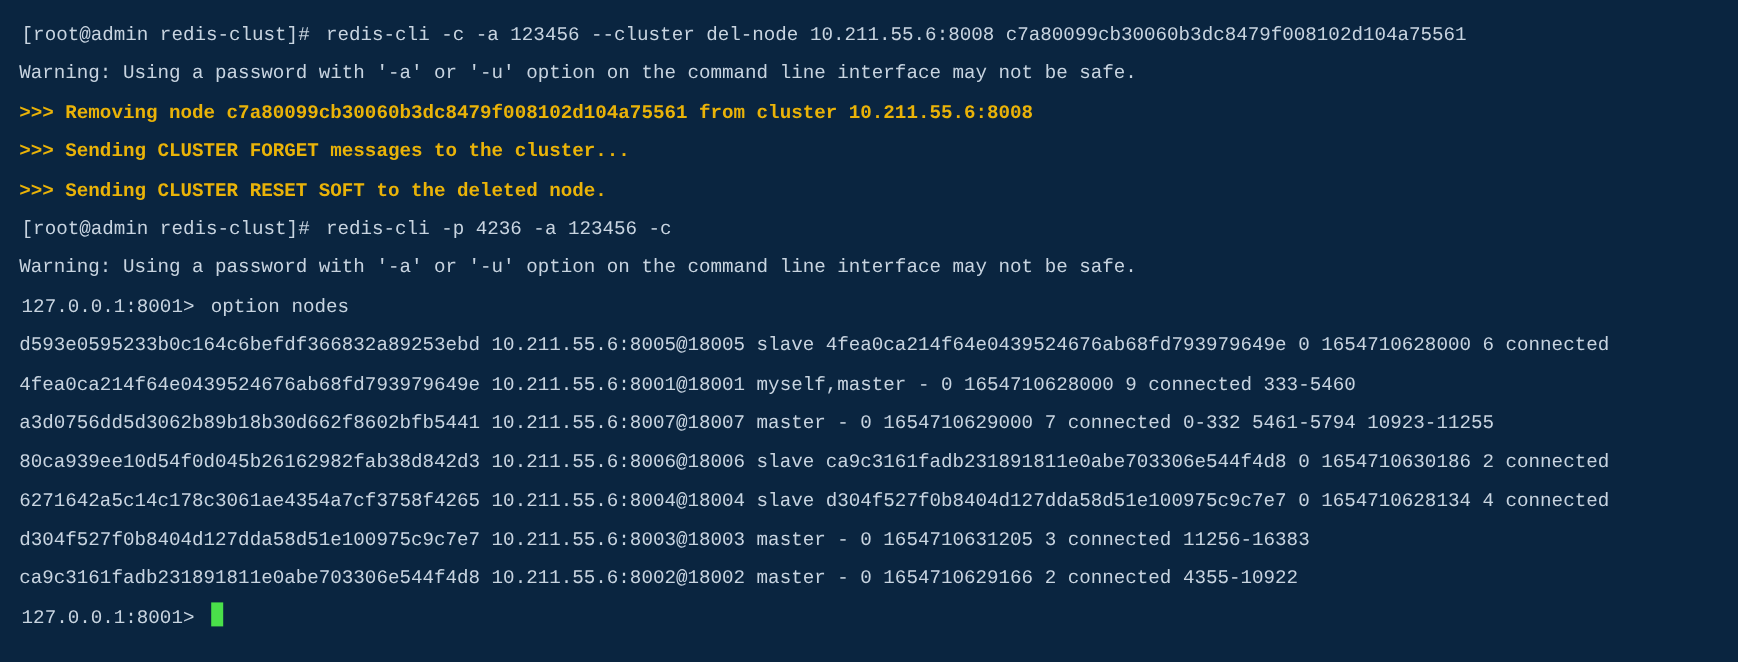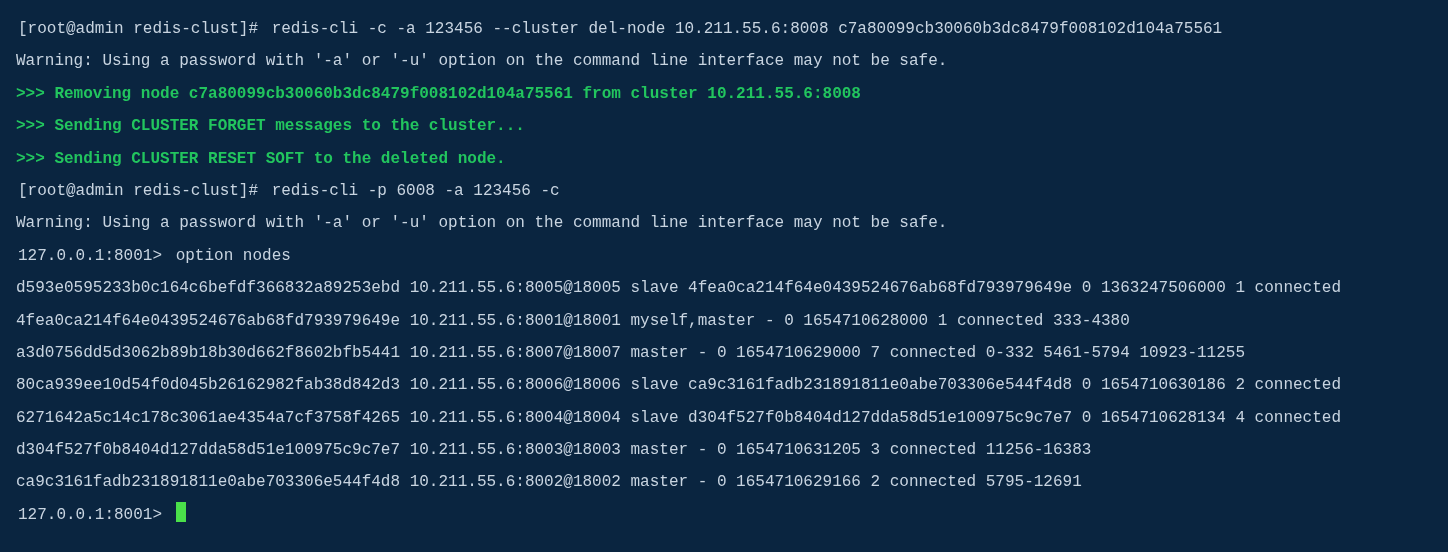--- a/index.html
+++ b/index.html
@@ -17,21 +17,21 @@
       width: 1448px;
       height: 552px;
       overflow: hidden;
       white-space: nowrap;
     }
     .line {
       display: block;
     }
     .bold {
       font-weight: bold;
-      color: #22c55e;
+      color: #eab308;
     }
     .cursor {
       display: inline-block;
       width: 10px;
       height: 20px;
       background-color: #4ae04a;
       vertical-align: text-bottom;
       margin-bottom: 2px;
     }
   </style>
@@ -39,28 +39,28 @@
 <body>
 
 <div class="line">
   <span>[root@admin redis-clust]# </span><span>redis-cli -c -a 123456 --cluster del-node 10.211.55.6:8008 c7a80099cb30060b3dc8479f008102d104a75561</span>
 </div>
 <div class="line">Warning: Using a password with '-a' or '-u' option on the command line interface may not be safe.</div>
 <div class="line bold">&gt;&gt;&gt; Removing node c7a80099cb30060b3dc8479f008102d104a75561 from cluster 10.211.55.6:8008</div>
 <div class="line bold">&gt;&gt;&gt; Sending CLUSTER FORGET messages to the cluster...</div>
 <div class="line bold">&gt;&gt;&gt; Sending CLUSTER RESET SOFT to the deleted node.</div>
 <div class="line">
-  <span>[root@admin redis-clust]# </span><span>redis-cli -p 6008 -a 123456 -c</span>
+  <span>[root@admin redis-clust]# </span><span>redis-cli -p 4236 -a 123456 -c</span>
 </div>
 <div class="line">Warning: Using a password with '-a' or '-u' option on the command line interface may not be safe.</div>
 <div class="line">
   <span>127.0.0.1:8001&gt; </span><span>option nodes</span>
 </div>
-<div class="line">d593e0595233b0c164c6befdf366832a89253ebd 10.211.55.6:8005@18005 slave 4fea0ca214f64e0439524676ab68fd793979649e 0 1363247506000 1 connected</div>
-<div class="line">4fea0ca214f64e0439524676ab68fd793979649e 10.211.55.6:8001@18001 myself,master - 0 1654710628000 1 connected 333-4380</div>
+<div class="line">d593e0595233b0c164c6befdf366832a89253ebd 10.211.55.6:8005@18005 slave 4fea0ca214f64e0439524676ab68fd793979649e 0 1654710628000 6 connected</div>
+<div class="line">4fea0ca214f64e0439524676ab68fd793979649e 10.211.55.6:8001@18001 myself,master - 0 1654710628000 9 connected 333-5460</div>
 <div class="line">a3d0756dd5d3062b89b18b30d662f8602bfb5441 10.211.55.6:8007@18007 master - 0 1654710629000 7 connected 0-332 5461-5794 10923-11255</div>
 <div class="line">80ca939ee10d54f0d045b26162982fab38d842d3 10.211.55.6:8006@18006 slave ca9c3161fadb231891811e0abe703306e544f4d8 0 1654710630186 2 connected</div>
 <div class="line">6271642a5c14c178c3061ae4354a7cf3758f4265 10.211.55.6:8004@18004 slave d304f527f0b8404d127dda58d51e100975c9c7e7 0 1654710628134 4 connected</div>
 <div class="line">d304f527f0b8404d127dda58d51e100975c9c7e7 10.211.55.6:8003@18003 master - 0 1654710631205 3 connected 11256-16383</div>
-<div class="line">ca9c3161fadb231891811e0abe703306e544f4d8 10.211.55.6:8002@18002 master - 0 1654710629166 2 connected 5795-12691</div>
+<div class="line">ca9c3161fadb231891811e0abe703306e544f4d8 10.211.55.6:8002@18002 master - 0 1654710629166 2 connected 4355-10922</div>
 <div class="line">
   <span>127.0.0.1:8001&gt; </span><span class="cursor"></span>
 </div>
 
 </body></html>

